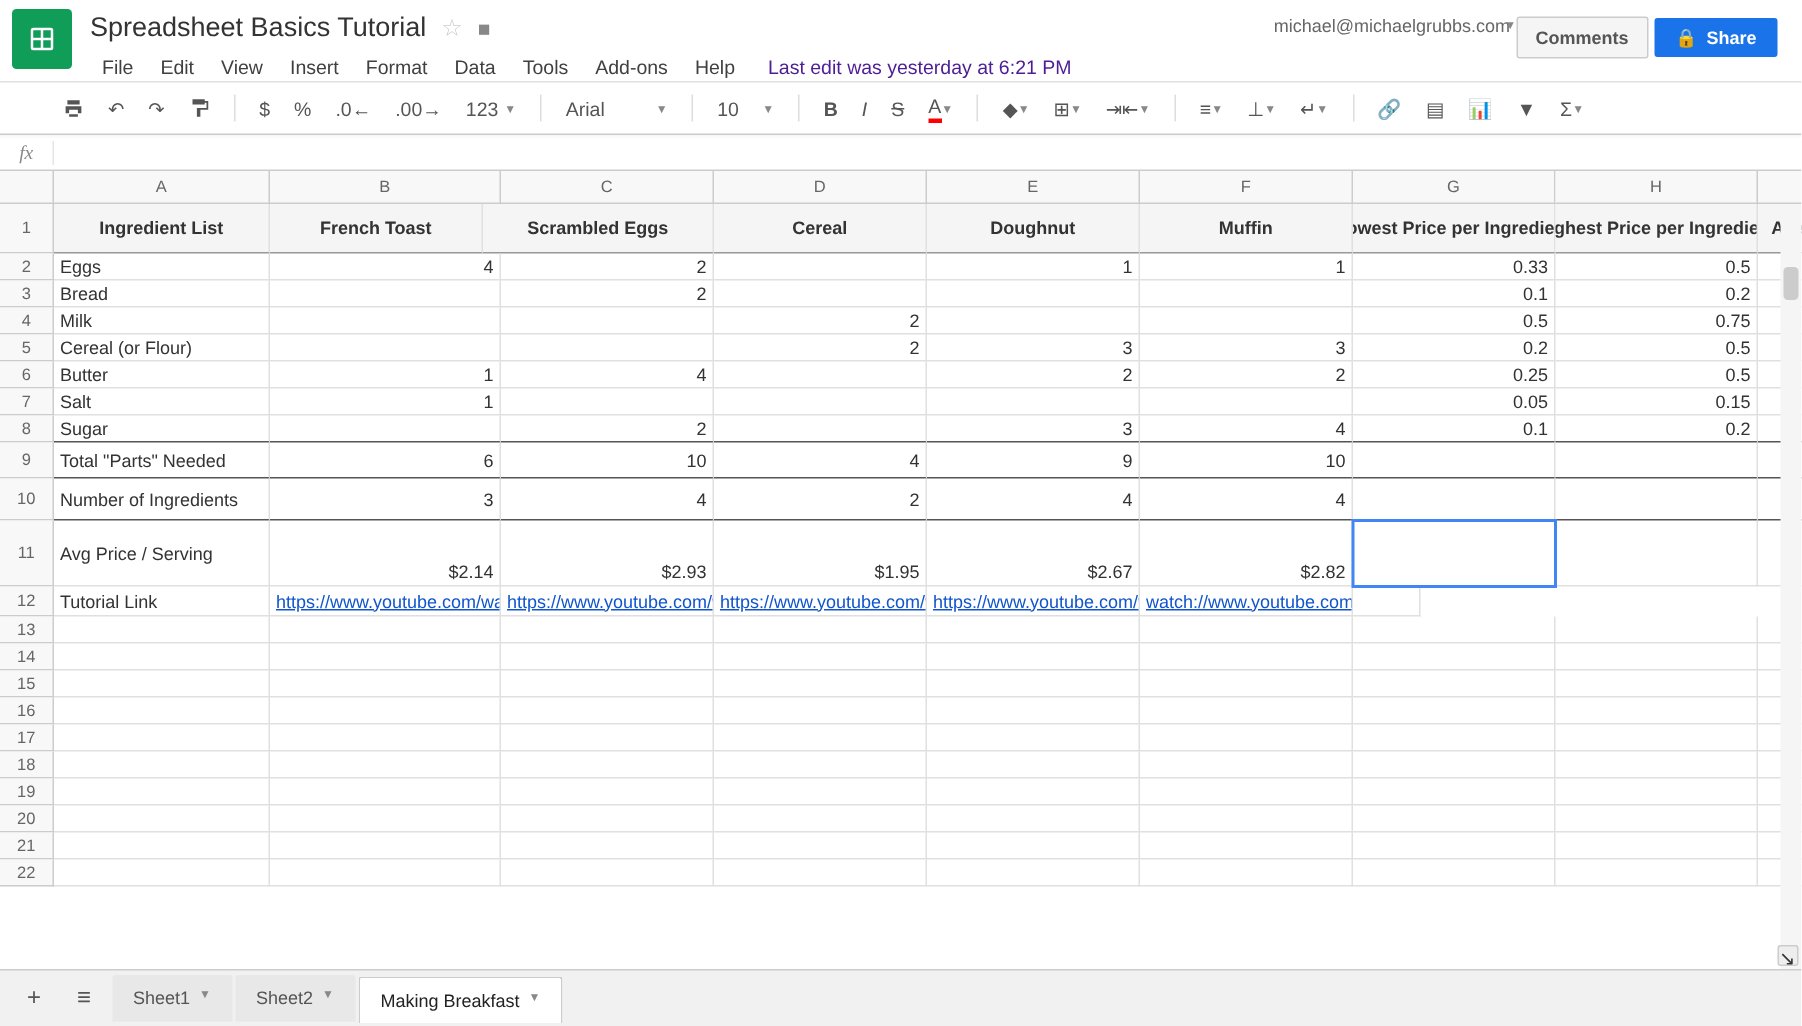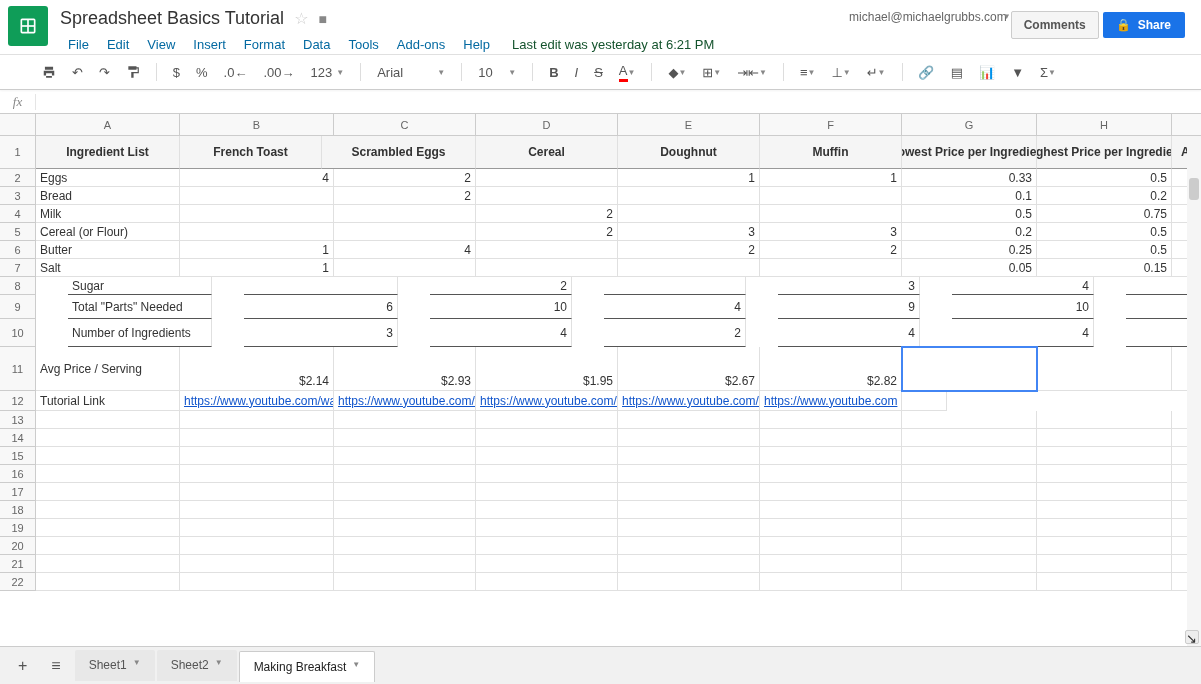--- a/index.html
+++ b/index.html
@@ -8,22 +8,22 @@
 
 .titlebar { height:54px; display:flex; align-items:flex-start; padding:6px 8px 0 8px; }
 .logo { width:40px; height:40px; background:#0f9d58; border-radius:3px; margin-right:12px; display:flex; align-items:center; justify-content:center; }
 .logo svg { width:20px; height:20px; }
 .title-col { flex:1; }
 .title-row { display:flex; align-items:center; gap:10px; margin-top:2px;}
 .doc-title { font-size:18px; color:#333; }
 .star { color:#ccc; font-size:16px; cursor:pointer;}
 .folder { color:#888; font-size:14px; cursor:pointer;}
 .menus { display:flex; gap:2px; margin-top:6px; align-items:center;}
-.menu-item { padding:2px 8px; color:#0369a1; font-size:13px; cursor:pointer;}
-.last-edit { color:#14532d; margin-left:12px; font-size:13px;}
+.menu-item { padding:2px 8px; color:#404040; font-size:13px; cursor:pointer;}
+.last-edit { color:#4c1d95; margin-left:12px; font-size:13px;}
 .right-header { display:flex; align-items:center; gap:4px; padding-top:4px; padding-right:8px;}
 .user-email { color:#666; font-size:12px;}
 .comments-btn { background:#f5f5f5; border:1px solid #ccc; padding:6px 12px; font-size:12px; font-weight:bold; color:#555; border-radius:2px; cursor:pointer;}
 .share-btn { background:#1a73e8; color:#fff; border:none; padding:6px 14px; font-size:12px; font-weight:bold; border-radius:2px; cursor:pointer; display:flex; align-items:center; gap:6px;}
 
 
 .toolbar { height:36px; border-top:1px solid #e0e0e0; border-bottom:1px solid #ccc; box-shadow:0 1px 2px rgba(0,0,0,0.05); display:flex; align-items:center; padding:0 36px; gap:4px;}
 .tb-btn { padding:4px 6px; color:#555; cursor:pointer; font-size:13px; display:flex; align-items:center; border-radius:2px;}
 .tb-sep { width:1px; height:18px; background:#ddd; margin:0 6px;}
 .tb-dd { display:flex; align-items:center; gap:4px; padding:4px 6px; color:#555; font-size:13px; cursor:pointer;}
@@ -40,21 +40,21 @@
 .col-headers { position:absolute; top:0; left:36px; right:0; height:22px; display:flex; z-index:2;}
 .col-h { background:#f8f8f8; border-right:1px solid #ccc; border-bottom:1px solid #ccc; text-align:center; font-size:11px; color:#666; line-height:22px; flex-shrink:0;}
 .row-headers { position:absolute; top:22px; left:0; width:36px; bottom:0; z-index:2;}
 .row-h { background:#f8f8f8; border-right:1px solid #ccc; border-bottom:1px solid #ccc; text-align:center; font-size:11px; color:#666; display:flex; align-items:center; justify-content:center;}
 .cells { position:absolute; top:22px; left:36px; right:0; bottom:0; }
 .row { display:flex; }
 .cell { border-right:1px solid #e0e0e0; border-bottom:1px solid #e0e0e0; padding:2px 4px; font-size:12px; overflow:hidden; white-space:nowrap; flex-shrink:0; display:flex; align-items:center;}
 .cell.right { justify-content:flex-end;}
 .cell.header { background:#f5f5f5; font-weight:bold; justify-content:center; text-align:center; border-bottom:1px solid #999;}
 .cell.link { color:#1155cc; text-decoration:underline; }
-.thick-bottom { border-bottom:1px solid #555 !important;margin-left:32px;}
+.thick-bottom { border-bottom:1px solid #555 !important;}
 .sel { outline:2px solid #4285f4; outline-offset:-1px; z-index:1;}
 
 
 .sheet-bar { position:absolute; bottom:0; left:0; right:0; height:38px; border-top:1px solid #ccc; background:#f1f1f1; display:flex; align-items:center; padding:0 8px; gap:4px;}
 .sheet-add, .sheet-menu { padding:6px 10px; color:#555; cursor:pointer; font-size:16px;}
 .tab { background:#e8e8e8; padding:8px 14px; font-size:12px; color:#555; border-top-left-radius:2px; border-top-right-radius:2px; cursor:pointer; display:flex; gap:6px;}
 .tab.active { background:#fff; color:#222; font-weight:500; border:1px solid #ccc; border-bottom:none; position:relative; top:1px;}
 .tab .chev { font-size:8px;}
 
 
@@ -331,21 +331,21 @@
         <div class="cell sel" style="width: 135px; height: 100%;"></div>
         <div class="cell " style="width: 135px; height: 100%;"></div>
         <div class="cell " style="width: 45px; height: 100%;"></div>
       </div>
       <div class="row" style="height: 20px;">
         <div class="cell " style="width: 144px; height: 100%;">Tutorial Link</div>
         <div class="cell link" style="width: 154px; height: 100%;">https://www.youtube.com/wa</div>
         <div class="cell link" style="width: 142px; height: 100%;">https://www.youtube.com/wa</div>
         <div class="cell link" style="width: 142px; height: 100%;">https://www.youtube.com/v</div>
         <div class="cell link" style="width: 142px; height: 100%;">https://www.youtube.com/v</div>
-        <div class="cell link" style="width: 142px; height: 100%;">https://www.youtube.com</div>
+        <div class="cell link" style="width: 142px; height: 100%;">watch://www.youtube.com</div>
         <div class="cell " style="width: 45px; height: 100%;"></div>
       </div>
       <div class="row" style="height: 18px;">
         <div class="cell " style="width: 144px; height: 100%;"></div>
         <div class="cell " style="width: 154px; height: 100%;"></div>
         <div class="cell " style="width: 142px; height: 100%;"></div>
         <div class="cell " style="width: 142px; height: 100%;"></div>
         <div class="cell " style="width: 142px; height: 100%;"></div>
         <div class="cell " style="width: 142px; height: 100%;"></div>
         <div class="cell " style="width: 135px; height: 100%;"></div>

